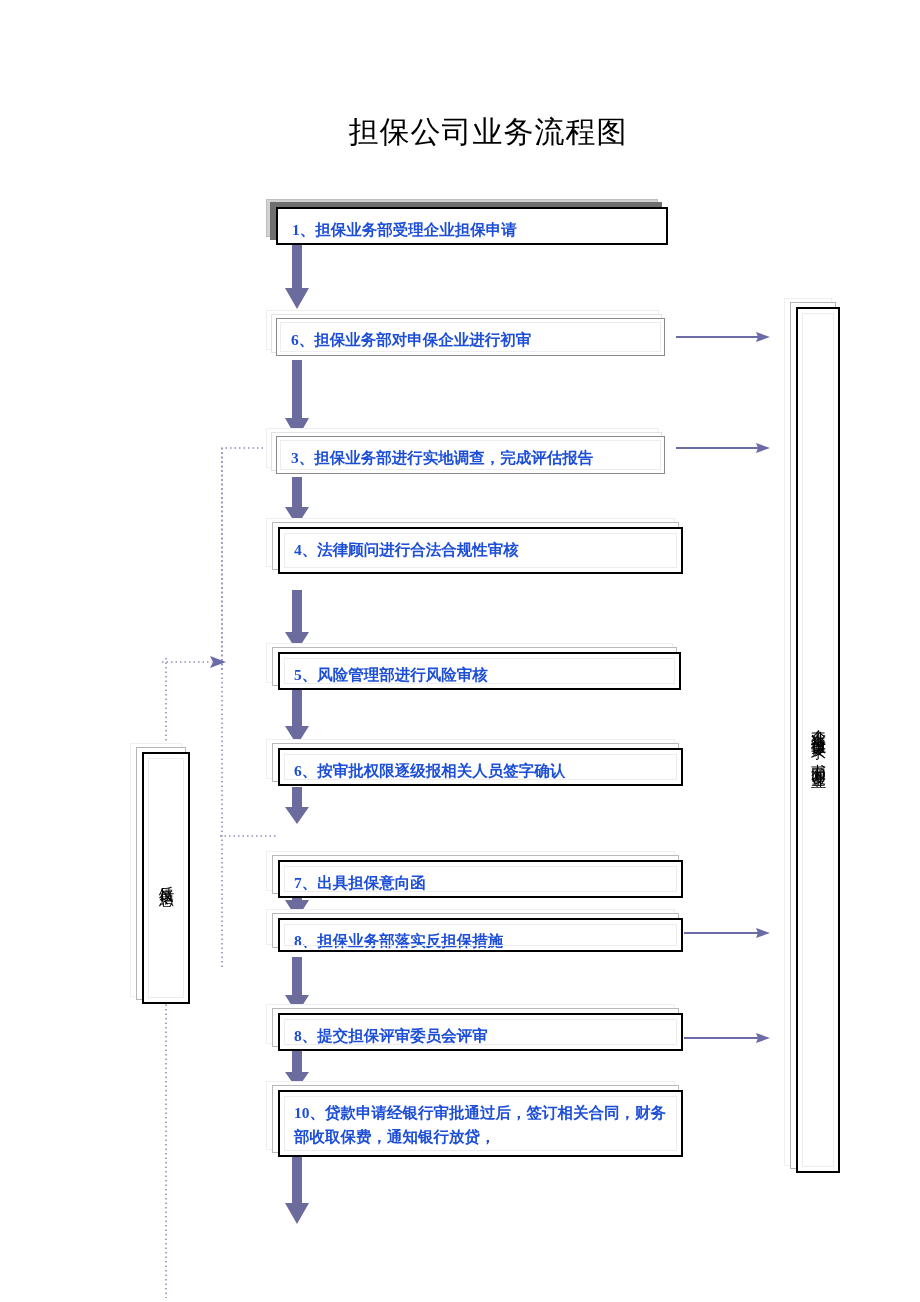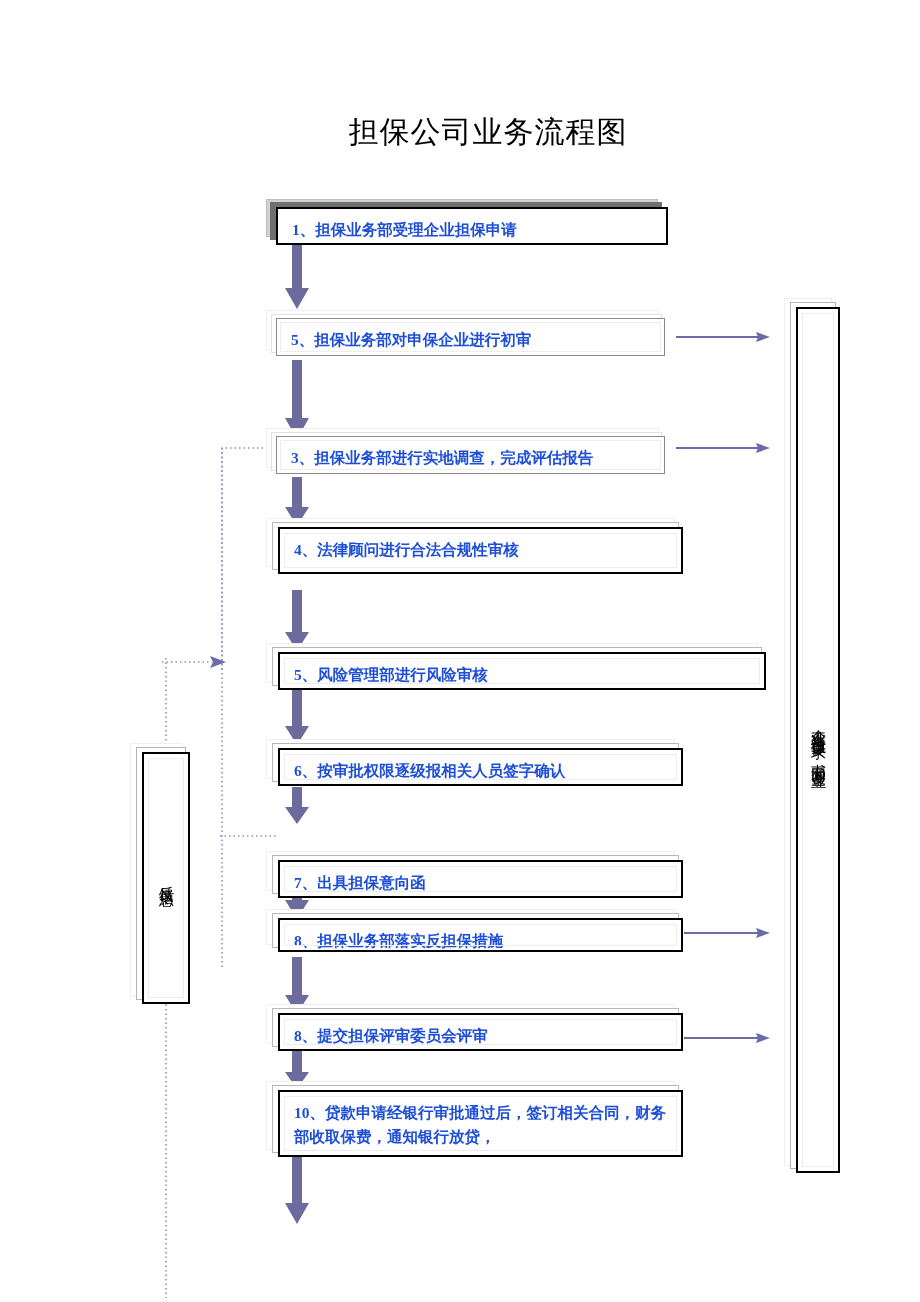--- a/index.html
+++ b/index.html
@@ -322,41 +322,41 @@
     <div class="plate2"></div>
     <div class="inner">
       <span>1、担保业务部受理企业担保申请</span>
     </div>
   </div>
 
   <div class="pbox styleB" style="left:276px; top:318px; width:389px; height:38px;">
     <div class="plate"></div>
     <div class="plate2"></div>
     <div class="inner">
-      <span>5、担保业务部对申保企业进行初审</span>
+      <span>6、担保业务部对申保企业进行初审</span>
     </div>
   </div>
 
   <div class="pbox styleB" style="left:276px; top:436px; width:389px; height:38px;">
     <div class="plate"></div>
     <div class="plate2"></div>
     <div class="inner">
       <span>3、担保业务部进行实地调查，完成评估报告</span>
     </div>
   </div>
 
   <div class="pbox styleC" style="left:278px; top:527px; width:405px; height:47px;">
     <div class="plate"></div>
     <div class="plate2"></div>
     <div class="inner">
       <span>4、法律顾问进行合法合规性审核</span>
     </div>
   </div>
 
-  <div class="pbox styleC" style="left:278px; top:652px; width:488px; height:38px;">
+  <div class="pbox styleC" style="left:278px; top:652px; width:403px; height:38px;">
     <div class="plate"></div>
     <div class="plate2"></div>
     <div class="inner">
       <span>5、风险管理部进行风险审核</span>
     </div>
   </div>
 
   <div class="pbox styleC" style="left:278px; top:748px; width:405px; height:38px;">
     <div class="plate"></div>
     <div class="plate2"></div>

